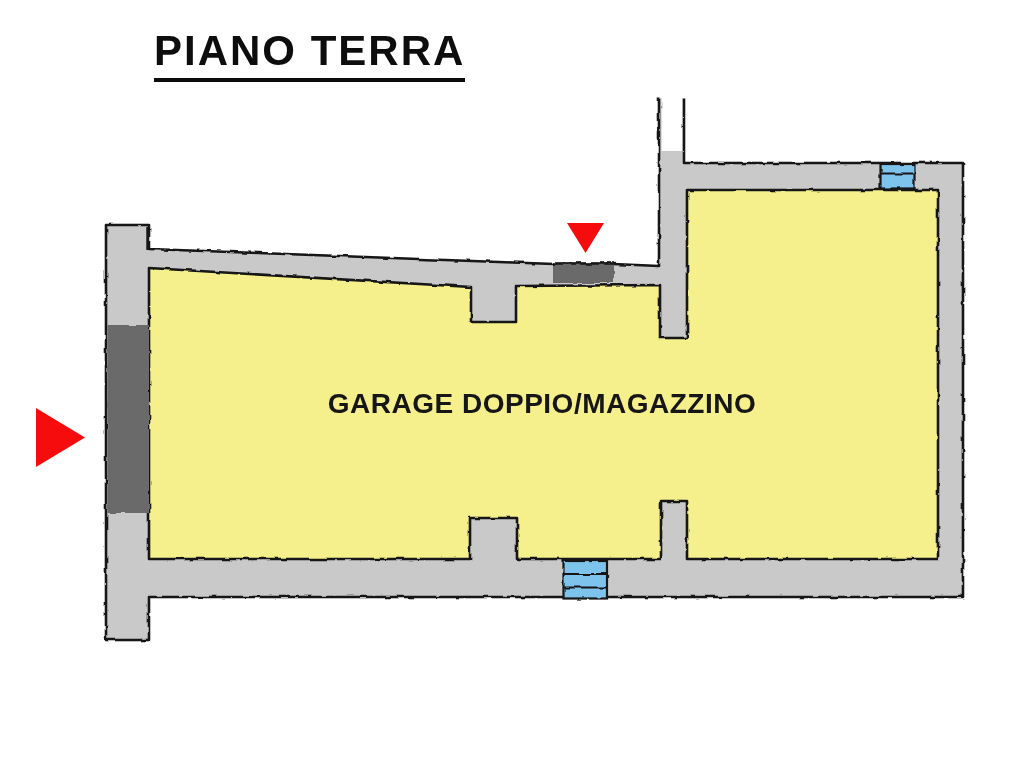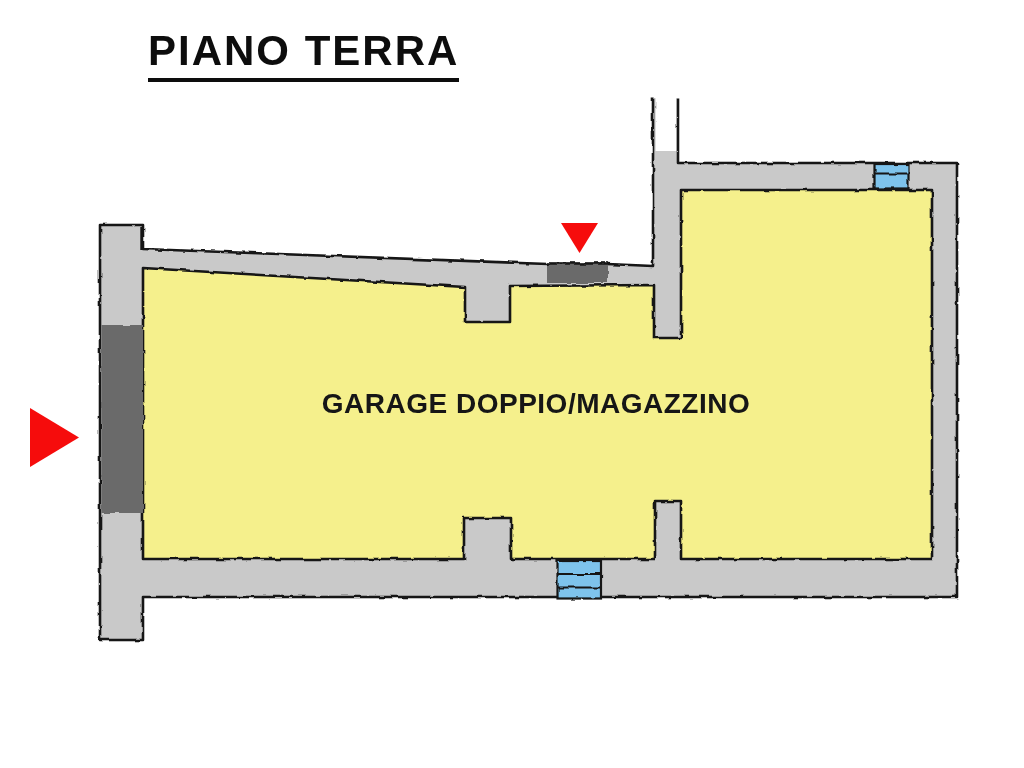--- a/index.html
+++ b/index.html
@@ -9,20 +9,21 @@
     width: 1024px;
     height: 768px;
     overflow: hidden;
     font-family: "Liberation Sans", "DejaVu Sans", sans-serif;
   }
   .stage {
     position: relative;
     width: 868px;
     height: 768px;
     background: var(--background, #ffffff);
+    margin-left: 6px;
   }
   .floor-title {
     position: absolute;
     left: 148px;
     top: 28px;
     display: inline-block;
     font-size: 42px;
     font-weight: 800;
     letter-spacing: 2px;
     color: #0d0d0d;

